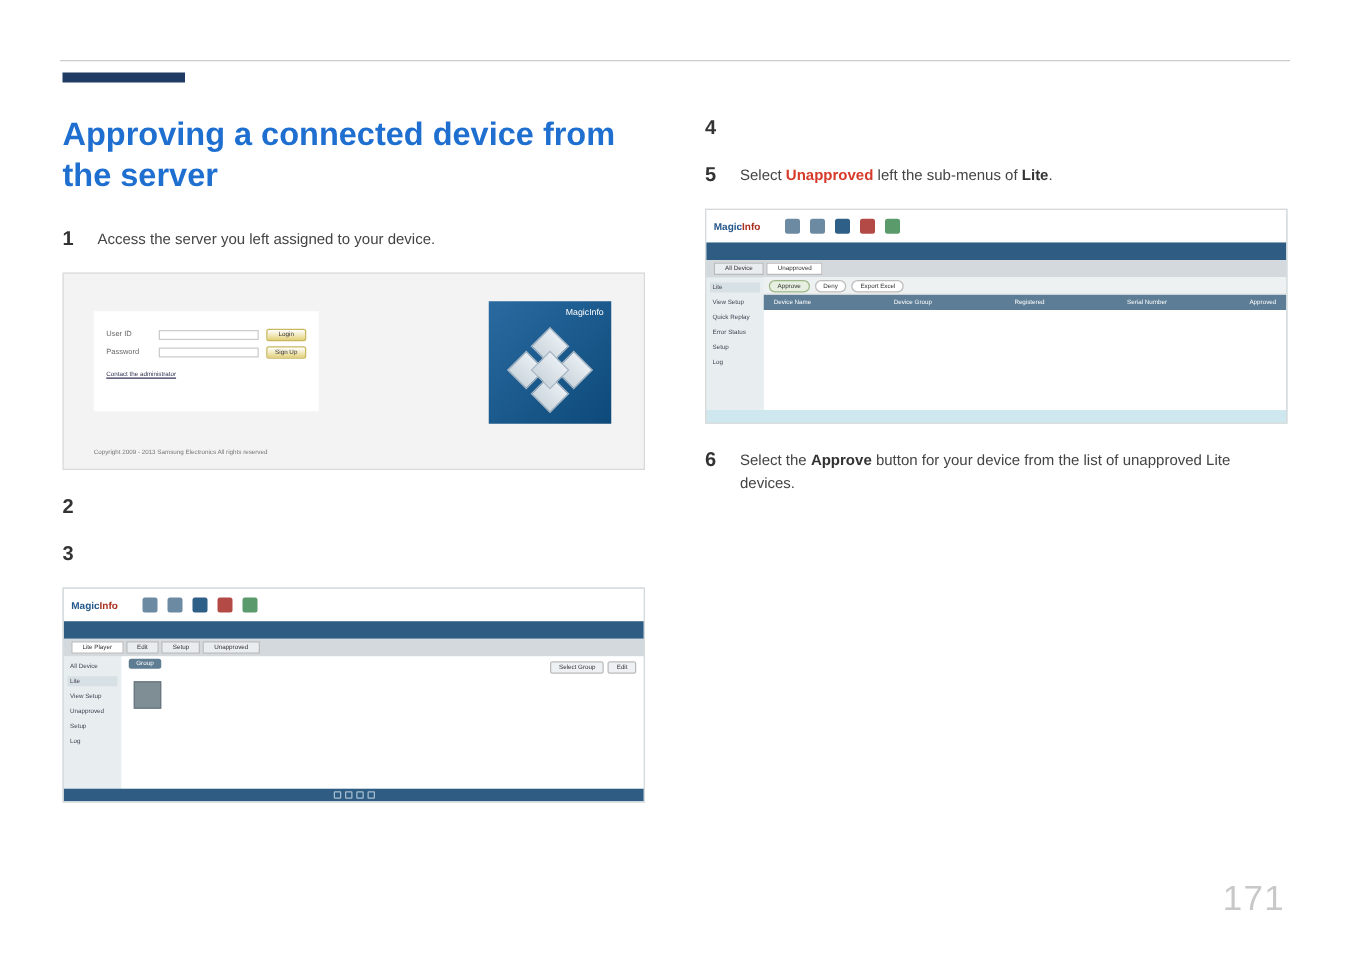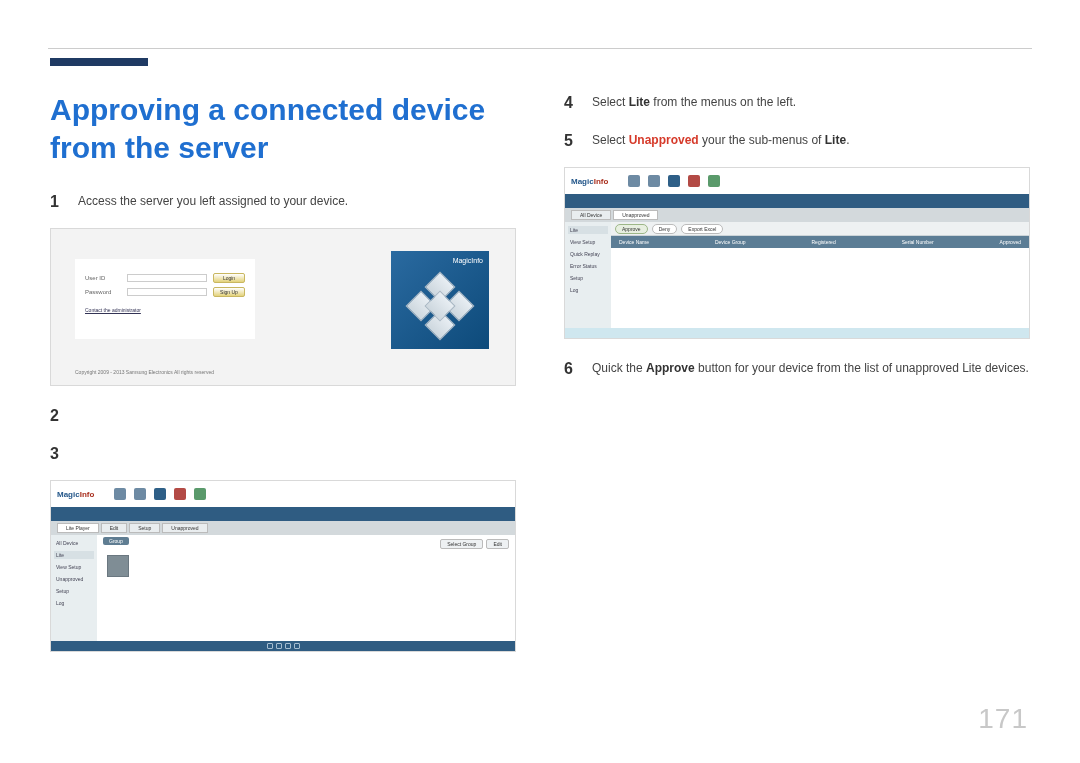--- a/index.html
+++ b/index.html
@@ -31,21 +31,21 @@
     gap: 48px;
     margin-top: 42px;
   }
   .col {
     flex: 1;
     min-width: 0;
   }
   h1 {
     color: #1f6fd0;
     font-weight: 700;
-    font-size: 30px;
+    font-size: 26px;
     line-height: 1.25;
     margin-bottom: 24px;
   }
   .step {
     display: flex;
     align-items: flex-start;
     gap: 14px;
     margin-bottom: 14px;
     font-size: 12px;
     line-height: 1.5;
@@ -303,29 +303,26 @@
         <span class="sb-dot"></span>
         <span class="sb-dot"></span>
       </div>
     </div>
   </div>
 
   <div class="col">
 
     <div class="step">
       <div class="step-num">4</div>
-      <div class="step-text">
-        <span>Select </span><span class="bold">Lite</span><span> from the menus on the left.</span>
-      </div>
     </div>
 
     <div class="step">
       <div class="step-num">5</div>
       <div class="step-text">
-        <span>Select </span><span class="red-bold">Unapproved</span><span> your the sub-menus of </span><span class="bold">Lite</span><span>.</span>
+        <span>Select </span><span class="red-bold">Unapproved</span><span> left the sub-menus of </span><span class="bold">Lite</span><span>.</span>
       </div>
     </div>
 
     <div class="shot shot-app-sm">
       <div class="app-top">
         <span class="app-logo">
           <span>Magic</span><b>Info</b>
         </span>
         <div class="app-icons">
           <span class="app-icon"></span>
@@ -362,20 +359,20 @@
             <span>Serial Number</span>
             <span>Approved</span>
           </div>
         </div>
       </div>
     </div>
 
     <div class="step">
       <div class="step-num">6</div>
       <div class="step-text">
-        <span>Quick the </span><span class="bold">Approve</span><span> button for your device from the list of unapproved Lite devices.</span>
+        <span>Select the </span><span class="bold">Approve</span><span> button for your device from the list of unapproved Lite devices.</span>
       </div>
     </div>
 
   </div>
 </div>
 
 <div class="page-num">171</div>
 
 </body></html>

